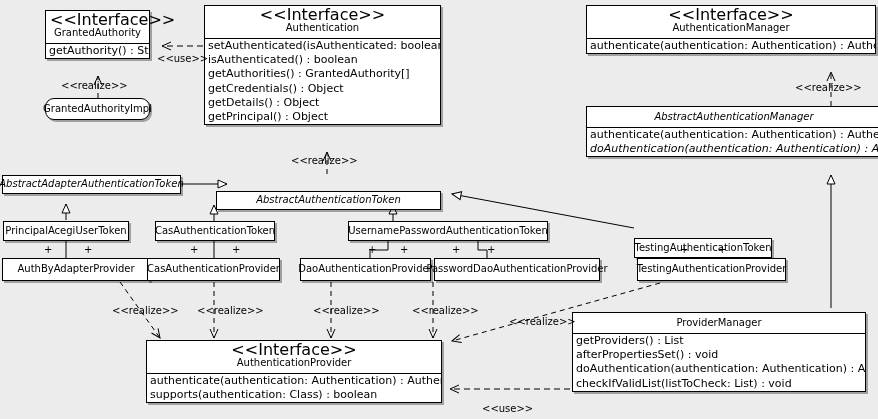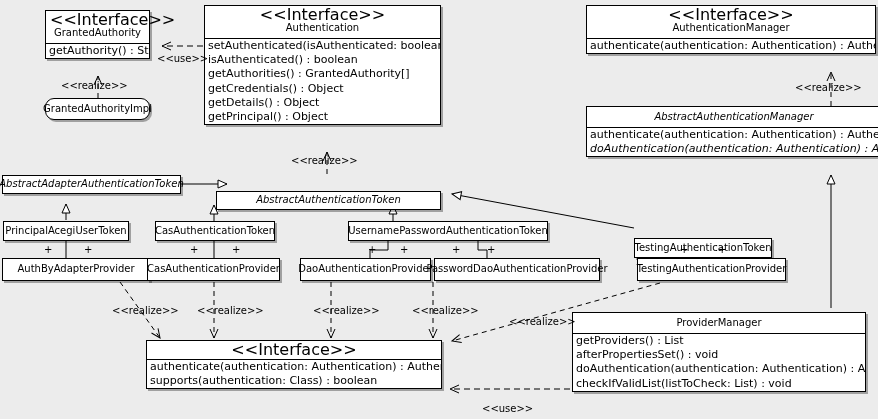--- a/index.html
+++ b/index.html
@@ -231,20 +231,21 @@
     <span class="cname">PasswordDaoAuthenticationProvider</span>
   </div>
 
   <div class="uml simple" style="left:637px; top:258px; width:149px; height:23px;">
     <span class="cname">TestingAuthenticationProvider</span>
   </div>
 
   <div class="uml" style="left:146px; top:340px; width:296px;">
     <div class="hdr">
       <span class="stereo">&lt;&lt;Interface&gt;&gt;</span>
+      <span class="cname">AuthenticationProvider</span>
     </div>
     <div class="members">
       <div class="member">authenticate(authentication: Authentication) : Authentication</div>
       <div class="member">supports(authentication: Class) : boolean</div>
     </div>
   </div>
 
   <div class="uml" style="left:572px; top:312px; width:294px;">
     <div class="hdr" style="padding-top:3px;">
       <span class="cname">ProviderManager</span>

